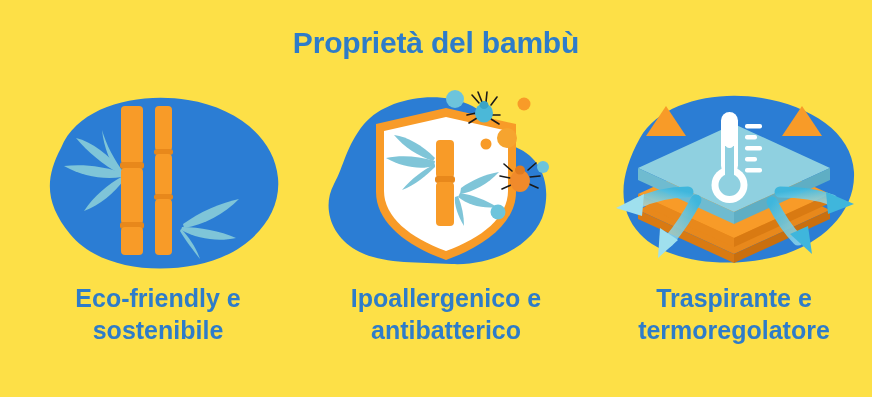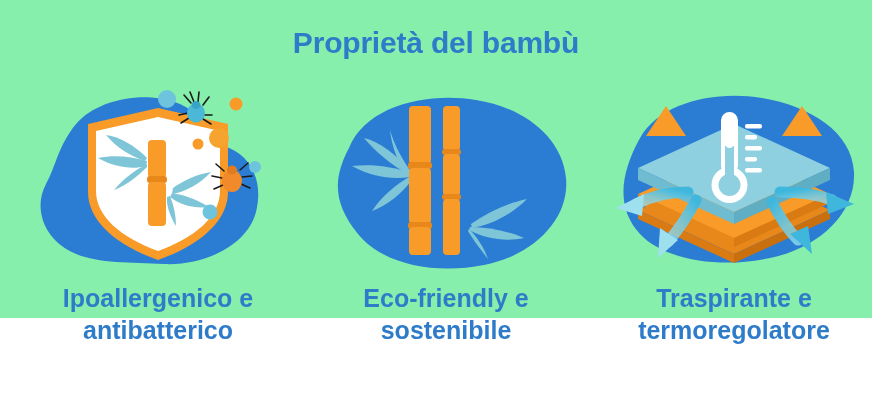--- a/index.html
+++ b/index.html
@@ -11,22 +11,22 @@
   }
 
   body {
     background: #ffffff;
     font-family: "Liberation Sans", "DejaVu Sans", sans-serif;
   }
 
   .infographic {
     position: relative;
     width: 872px;
-    height: 318px;
-    background: #86efac;
+    height: 397px;
+    background: #fde047;
     padding-left: 12px;
   }
 
   .page-title {
     position: absolute;
     top: 26px;
     left: 0;
     width: 872px;
     text-align: center;
     font-size: 30px;
@@ -80,20 +80,58 @@
 
 <div class="infographic">
 
   <div class="page-title">Proprietà del bambù</div>
 
   <div class="cards">
 
     <div class="card">
       <svg class="card-art" viewBox="0 0 260 188">
 
+        <path d="M33 60 C50 18 110 4 160 12 C206 19 246 48 250 90 C254 132 216 168 168 177 C118 187 66 176 42 146 C18 116 16 92 33 60 Z" fill="#2B7DD4"></path>
+
+        <g fill="#7FC5D8">
+          <path d="M94 83 C80 66 64 54 48 50 C60 64 74 76 92 86 Z"></path>
+          <path d="M95 85 C75 78 55 76 36 78 C54 88 75 92 94 89 Z"></path>
+          <path d="M95 88 C80 96 66 108 56 123 C72 117 86 105 96 92 Z"></path>
+          <path d="M97 86 C86 72 78 56 74 42 C76 60 82 76 94 89 Z"></path>
+        </g>
+
+        <g fill="#7FC5D8">
+          <path d="M155 136 C172 124 192 115 211 111 C196 126 176 137 156 140 Z"></path>
+          <path d="M154 139 C172 139 192 143 208 150 C190 154 170 151 153 142 Z"></path>
+          <path d="M153 141 C162 150 168 160 172 171 C164 161 156 150 152 143 Z"></path>
+        </g>
+
+        <g>
+          <rect x="93" y="18" width="22" height="58" rx="4" fill="#F89B28"></rect>
+          <rect x="92" y="74" width="24" height="7" rx="3" fill="#E8881B"></rect>
+          <rect x="93" y="80" width="22" height="56" rx="4" fill="#F89B28"></rect>
+          <rect x="92" y="134" width="24" height="7" rx="3" fill="#E8881B"></rect>
+          <rect x="93" y="139" width="22" height="28" rx="4" fill="#F89B28"></rect>
+        </g>
+
+        <g>
+          <rect x="127" y="18" width="17" height="45" rx="4" fill="#F89B28"></rect>
+          <rect x="126" y="61" width="19" height="6" rx="3" fill="#E8881B"></rect>
+          <rect x="127" y="66" width="17" height="42" rx="4" fill="#F89B28"></rect>
+          <rect x="126" y="106" width="19" height="6" rx="3" fill="#E8881B"></rect>
+          <rect x="127" y="111" width="17" height="56" rx="4" fill="#F89B28"></rect>
+        </g>
+      </svg>
+      <div class="card-caption">Eco-friendly e
+sostenibile</div>
+    </div>
+
+    <div class="card">
+      <svg class="card-art" viewBox="0 0 260 188">
+
         <path d="M48 36 C70 10 120 2 152 16 C180 28 176 52 196 58 C222 66 236 92 228 124 C220 156 178 178 136 176 C98 174 64 176 40 162 C14 147 6 118 18 96 C28 78 30 58 48 36 Z" fill="#2B7DD4"></path>
 
         <g>
           <path d="M60 36 L130 20 L200 36 L200 104 C200 134 170 158 130 172 C90 158 60 134 60 104 Z" fill="#F89B28"></path>
           <path d="M68 43 L130 29 L192 43 L192 103 C192 129 166 150 130 163 C94 150 68 129 68 103 Z" fill="#FFFFFF"></path>
         </g>
 
         <g fill="#7FC5D8">
           <path d="M119 70 C106 57 92 49 78 47 C88 59 102 68 117 73 Z"></path>
           <path d="M119 73 C102 68 85 67 70 70 C86 79 104 82 118 78 Z"></path>
@@ -128,58 +166,20 @@
         <ellipse cx="168" cy="17" rx="4.5" ry="4" fill="#3AA4C6"></ellipse>
 
         <g stroke="#1A1A1A" stroke-width="1.6" stroke-linecap="round" fill="none">
           <path d="M196 83 L188 76 M194 90 L184 88 M195 97 L186 101 M212 82 L220 75 M214 89 L224 88 M213 96 L222 100"></path>
         </g>
         <ellipse cx="204" cy="93" rx="10" ry="11" fill="#F08A2B"></ellipse>
         <ellipse cx="204" cy="82" rx="5" ry="4.5" fill="#E07B1F"></ellipse>
       </svg>
       <div class="card-caption">Ipoallergenico e
 antibatterico</div>
-    </div>
-
-    <div class="card">
-      <svg class="card-art" viewBox="0 0 260 188">
-
-        <path d="M33 60 C50 18 110 4 160 12 C206 19 246 48 250 90 C254 132 216 168 168 177 C118 187 66 176 42 146 C18 116 16 92 33 60 Z" fill="#2B7DD4"></path>
-
-        <g fill="#7FC5D8">
-          <path d="M94 83 C80 66 64 54 48 50 C60 64 74 76 92 86 Z"></path>
-          <path d="M95 85 C75 78 55 76 36 78 C54 88 75 92 94 89 Z"></path>
-          <path d="M95 88 C80 96 66 108 56 123 C72 117 86 105 96 92 Z"></path>
-          <path d="M97 86 C86 72 78 56 74 42 C76 60 82 76 94 89 Z"></path>
-        </g>
-
-        <g fill="#7FC5D8">
-          <path d="M155 136 C172 124 192 115 211 111 C196 126 176 137 156 140 Z"></path>
-          <path d="M154 139 C172 139 192 143 208 150 C190 154 170 151 153 142 Z"></path>
-          <path d="M153 141 C162 150 168 160 172 171 C164 161 156 150 152 143 Z"></path>
-        </g>
-
-        <g>
-          <rect x="93" y="18" width="22" height="58" rx="4" fill="#F89B28"></rect>
-          <rect x="92" y="74" width="24" height="7" rx="3" fill="#E8881B"></rect>
-          <rect x="93" y="80" width="22" height="56" rx="4" fill="#F89B28"></rect>
-          <rect x="92" y="134" width="24" height="7" rx="3" fill="#E8881B"></rect>
-          <rect x="93" y="139" width="22" height="28" rx="4" fill="#F89B28"></rect>
-        </g>
-
-        <g>
-          <rect x="127" y="18" width="17" height="45" rx="4" fill="#F89B28"></rect>
-          <rect x="126" y="61" width="19" height="6" rx="3" fill="#E8881B"></rect>
-          <rect x="127" y="66" width="17" height="42" rx="4" fill="#F89B28"></rect>
-          <rect x="126" y="106" width="19" height="6" rx="3" fill="#E8881B"></rect>
-          <rect x="127" y="111" width="17" height="56" rx="4" fill="#F89B28"></rect>
-        </g>
-      </svg>
-      <div class="card-caption">Eco-friendly e
-sostenibile</div>
     </div>
 
     <div class="card">
       <svg class="card-art" viewBox="0 0 260 188">
         <defs>
           <linearGradient id="arrUp" x1="0" y1="1" x2="0" y2="0">
             <stop offset="0%" stop-color="#F89B28" stop-opacity="0.08"></stop>
             <stop offset="45%" stop-color="#F89B28" stop-opacity="1"></stop>
             <stop offset="100%" stop-color="#F89B28" stop-opacity="1"></stop>
           </linearGradient>

